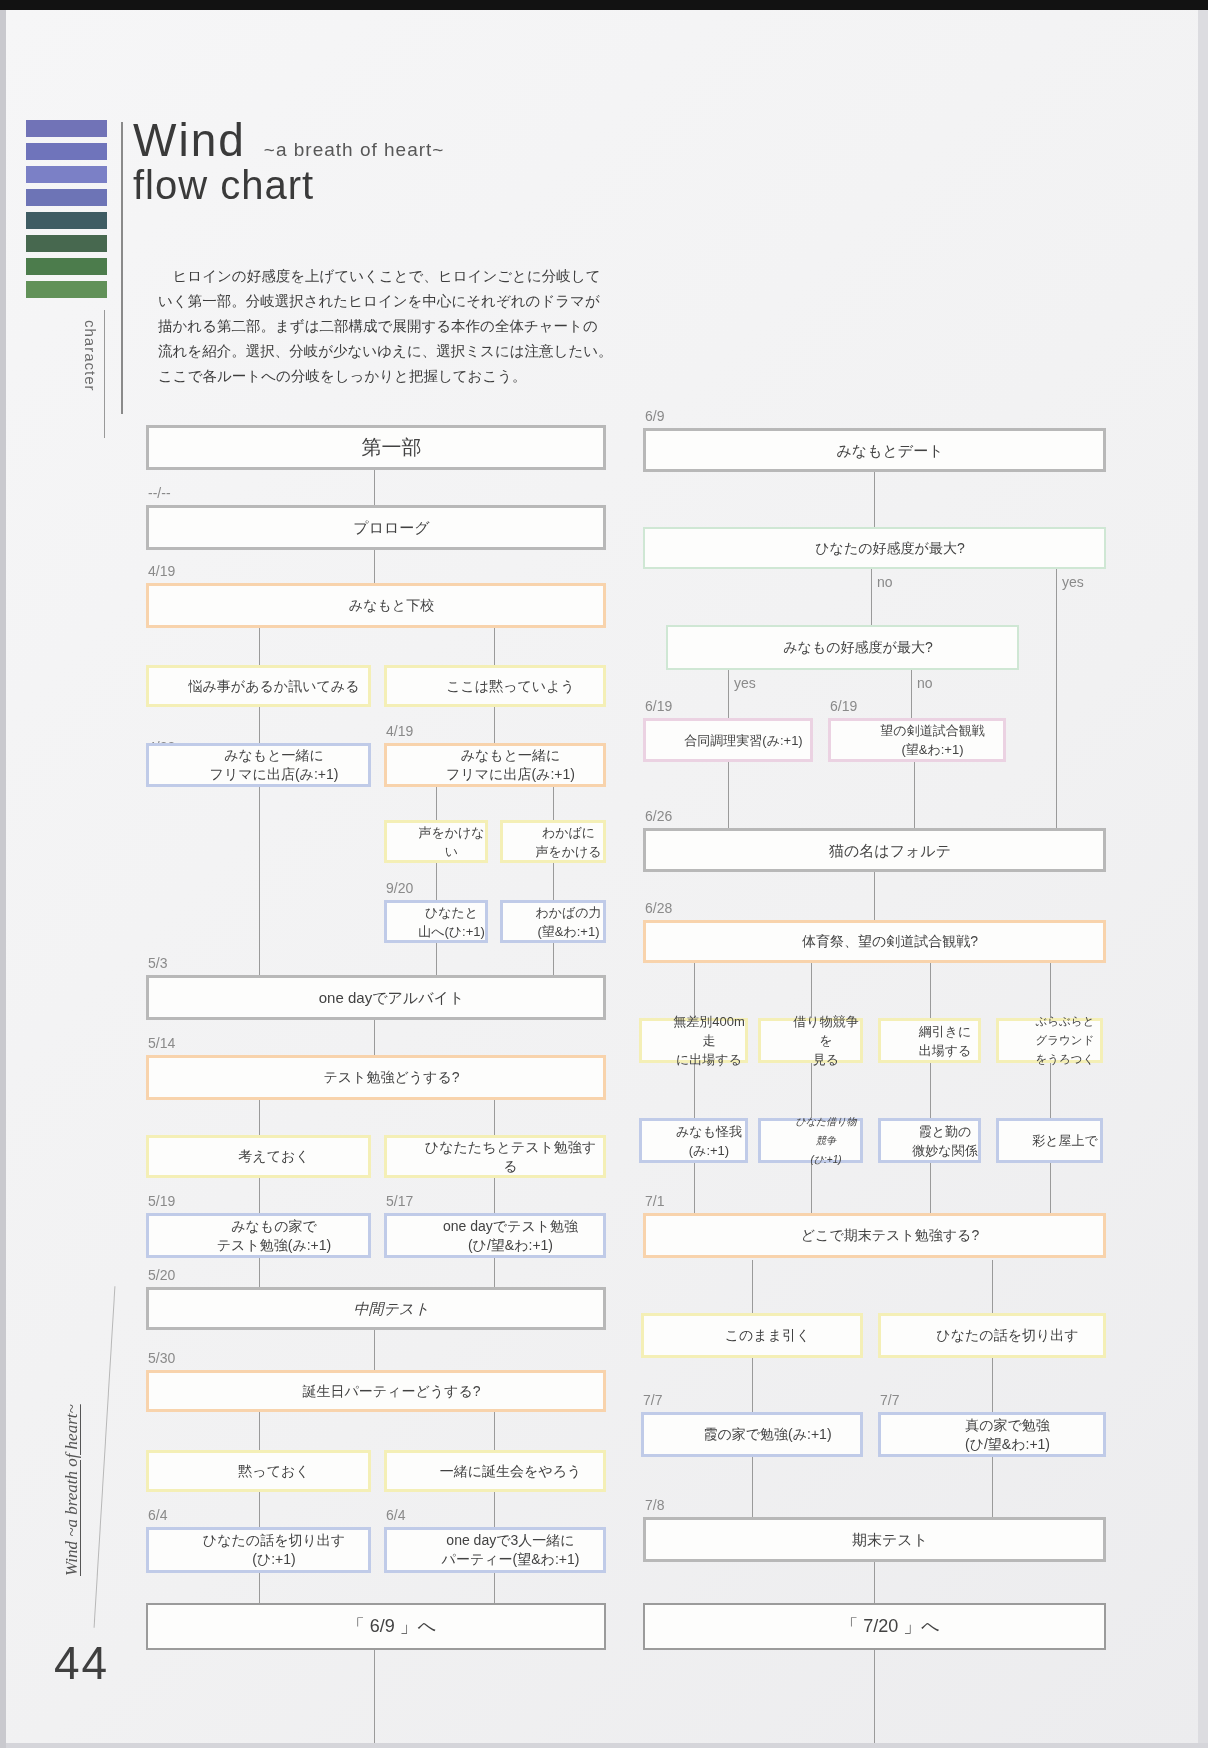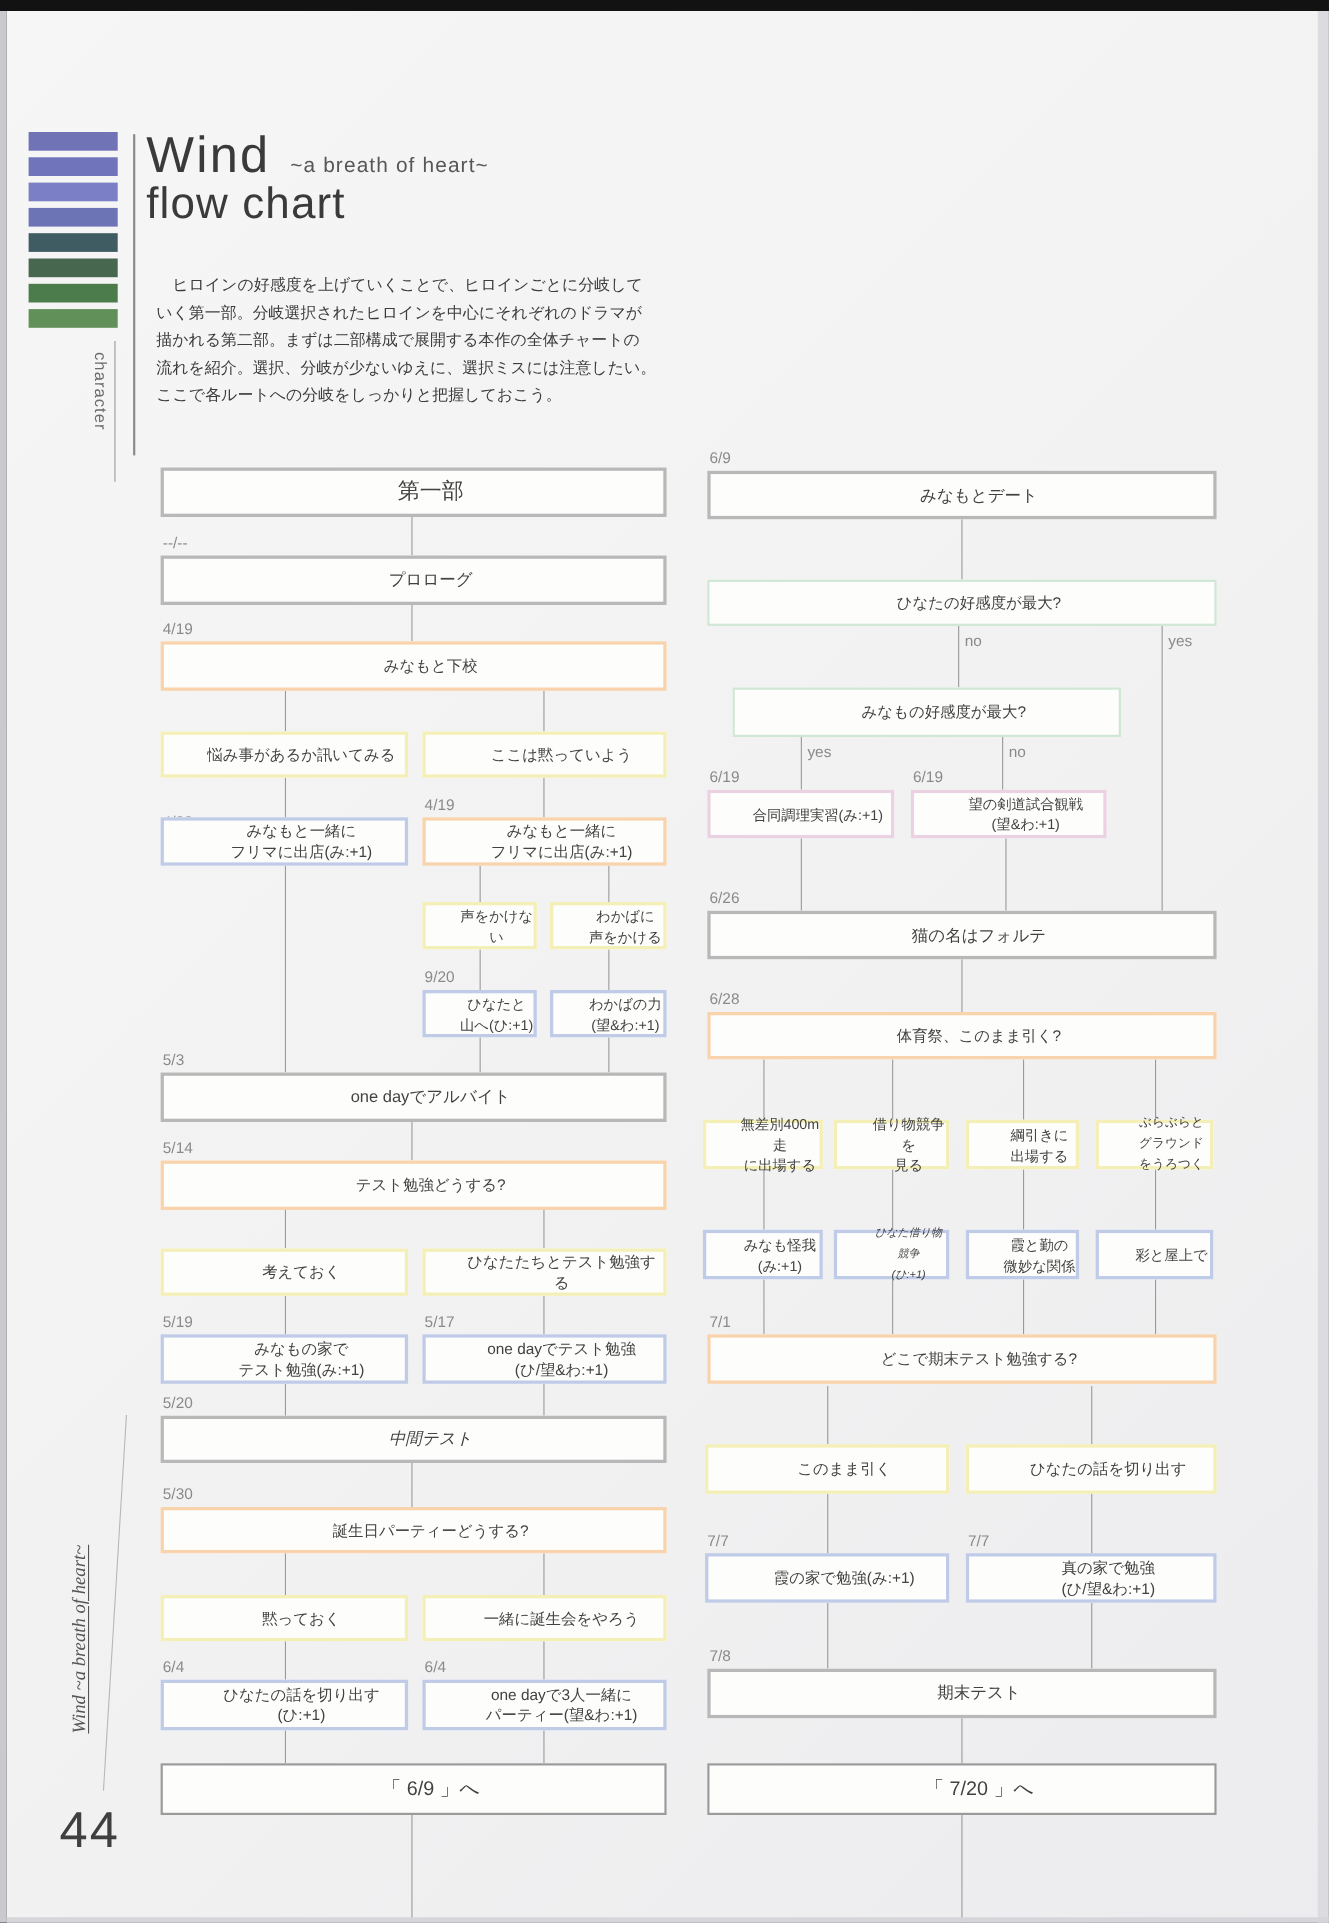--- a/index.html
+++ b/index.html
@@ -18,21 +18,21 @@
   .side-tab{position:absolute;left:76px;top:310px;writing-mode:vertical-rl;
             font-size:15px;letter-spacing:1px;color:#6a6a6a;}
   .side-tab-line{position:absolute;left:98px;top:300px;width:1px;height:128px;background:#999;}
 
   
   .header-rule{position:absolute;left:115px;top:112px;width:2px;height:292px;background:#8a8a8a;}
   .title-wrap{position:absolute;left:127px;top:103px;color:#3a3a3a;}
   .title{font-size:46px;font-weight:300;letter-spacing:2px;}
   .subtitle{font-size:19px;color:#575757;margin-left:18px;letter-spacing:1px;}
   .title2{font-size:40px;font-weight:300;letter-spacing:1px;margin-top:-4px;}
-  .intro{position:absolute;left:136px;top:238px;width:500px;margin:0;
+  .intro{position:absolute;left:136px;top:238px;width:500px;margin:16px;
          font-size:14.5px;line-height:25px;color:#3c3c3c;white-space:pre-line;}
 
   
   .flowchart{position:absolute;left:0;top:0;width:1208px;height:1748px;}
   .node{position:absolute;box-sizing:border-box;background:#fdfdfc;border-style:solid;
         display:flex;align-items:center;justify-content:center;text-align:center;
         white-space:pre-line;color:#424242;font-size:14px;line-height:19px;padding-left:31px;}
   .edge{position:absolute;width:1px;background:#9a9a9a;}
   .date{position:absolute;font-size:14px;color:#8a8a8a;line-height:1;}
   .edge-label{position:absolute;font-size:14px;color:#8a8a8a;line-height:1;}
@@ -193,21 +193,21 @@
       <div class="node" style="left: 637px; top: 517px; width: 463px; height: 42px; border-color: rgb(207, 231, 212); border-width: 2px;">ひなたの好感度が最大?</div>
       <div class="node" style="left: 660px; top: 615px; width: 353px; height: 45px; border-color: rgb(207, 231, 212); border-width: 2px;">みなもの好感度が最大?</div>
       <div class="date" style="left: 639px; top: 689px;">6/19</div>
       <div class="node" style="left: 637px; top: 708px; width: 170px; height: 44px; border-color: rgb(235, 210, 226); border-width: 3px; font-size: 13px;">合同調理実習(み:+1)</div>
       <div class="date" style="left: 824px; top: 689px;">6/19</div>
       <div class="node" style="left: 822px; top: 708px; width: 178px; height: 44px; border-color: rgb(235, 210, 226); border-width: 3px; font-size: 13px;">望の剣道試合観戦
 (望&amp;わ:+1)</div>
       <div class="date" style="left: 639px; top: 799px;">6/26</div>
       <div class="node" style="left: 637px; top: 818px; width: 463px; height: 44px; border-color: rgb(184, 184, 184); border-width: 3px; font-size: 15px;">猫の名はフォルテ</div>
       <div class="date" style="left: 639px; top: 891px;">6/28</div>
-      <div class="node" style="left: 637px; top: 910px; width: 463px; height: 43px; border-color: rgb(248, 211, 172); border-width: 3px;">体育祭、このまま引く?</div>
+      <div class="node" style="left: 637px; top: 910px; width: 463px; height: 43px; border-color: rgb(248, 211, 172); border-width: 3px;">体育祭、望の剣道試合観戦?</div>
       <div class="node" style="left: 633px; top: 1008px; width: 109px; height: 45px; border-color: rgb(244, 239, 182); border-width: 3px; font-size: 13px;">無差別400m走
 に出場する</div>
       <div class="node" style="left: 752px; top: 1008px; width: 105px; height: 45px; border-color: rgb(244, 239, 182); border-width: 3px; font-size: 13px;">借り物競争を
 見る</div>
       <div class="node" style="left: 872px; top: 1008px; width: 103px; height: 45px; border-color: rgb(244, 239, 182); border-width: 3px; font-size: 13px;">綱引きに
 出場する</div>
       <div class="node" style="left: 990px; top: 1008px; width: 107px; height: 45px; border-color: rgb(244, 239, 182); border-width: 3px; font-size: 11.5px;">ぶらぶらと
 グラウンドをうろつく</div>
       <div class="node" style="left: 633px; top: 1108px; width: 109px; height: 45px; border-color: rgb(192, 203, 232); border-width: 3px; font-size: 13px;">みなも怪我
 (み:+1)</div>

